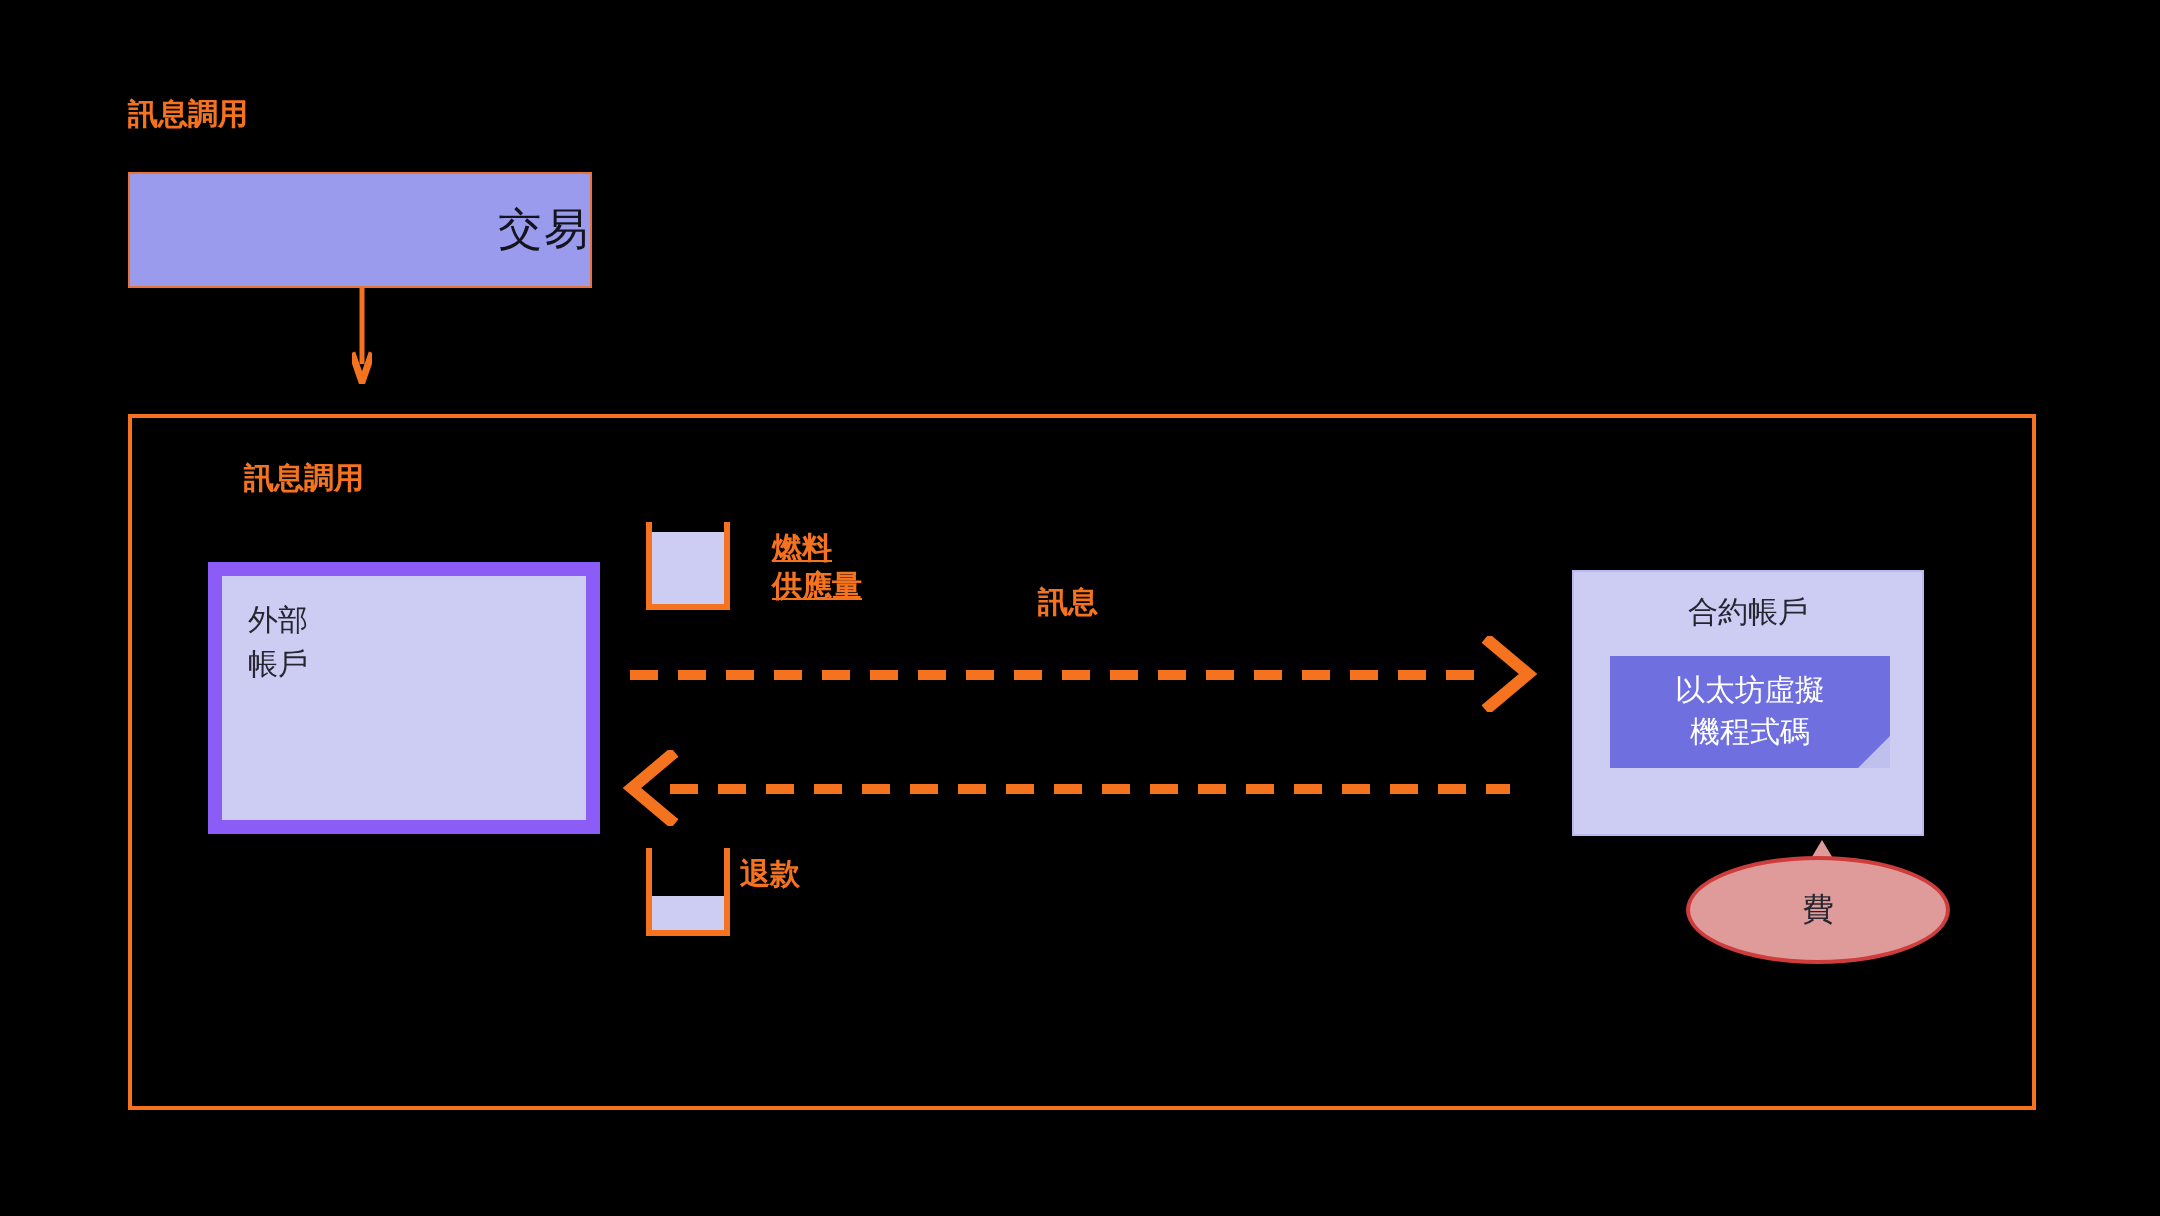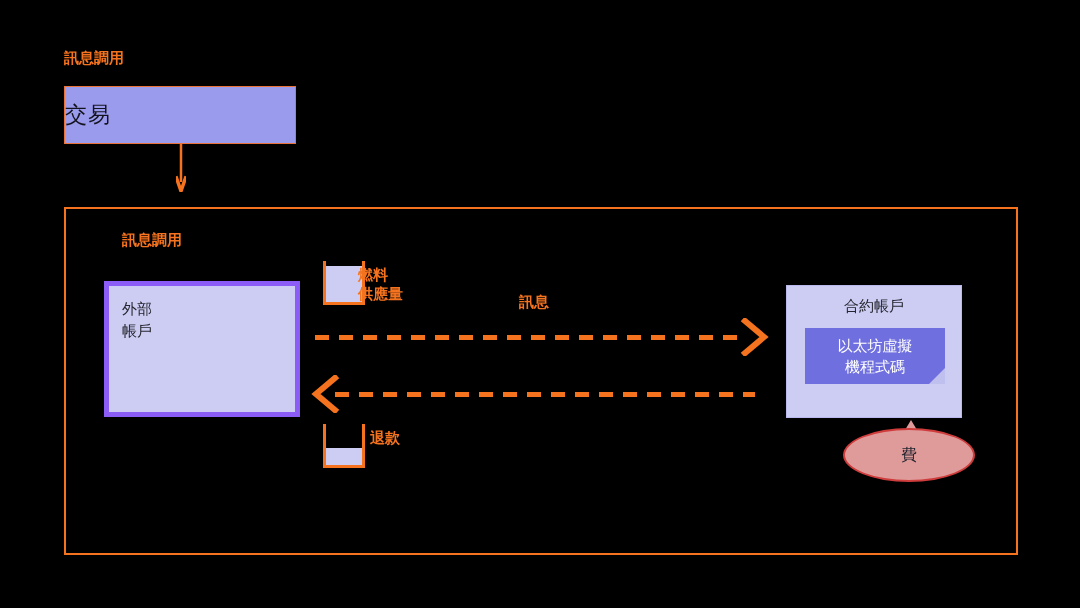--- a/index.html
+++ b/index.html
@@ -27,21 +27,21 @@
     white-space:pre;
     letter-spacing:0px;
   }
 
   
   #tx-box{
     left:64px; top:86px; width:232px; height:58px;
     background:#9B9BEE;
     border:1px solid #E8743B;
     box-sizing:border-box;
-    display:flex;align-items:center;justify-content:flex-start;
+    display:flex;align-items:center;justify-content:flex-end;
   }
   #tx-box .txt{
     color:#14141e;
     font-size:22px;
     letter-spacing:1px;
   }
 
   
   #tx-arrow{left:176px; top:144px; width:10px; height:48px;}
 
@@ -51,21 +51,21 @@
     border:2px solid #F5731E;
     box-sizing:border-box;
     background:transparent;
   }
   #global-state-label{left:122px; top:230px;}
 
   
   #eoa-box{
     left:104px; top:281px; width:196px; height:136px;
     background:#CDCDF4;
-    border:5px solid #8b5cf6;
+    border:7px solid #8b5cf6;
     box-sizing:border-box;
     padding:12px 0 0 13px;
   }
   #eoa-box .txt{
     color:#262630;
     font-size:15px;
     line-height:22px;
     white-space:pre-line;
   }
 
@@ -78,21 +78,21 @@
     border-bottom:3px solid #F5731E;
     background:transparent;
   }
   .beaker .fill{
     position:absolute;
     left:0;right:0;bottom:0;
     background:#CDCDF4;
   }
   #gas-beaker{left:323px; top:261px; width:42px; height:44px;}
   #gas-beaker .fill{height:88%;}
-  #gas-label{left:358px; top:265px;}
+  #gas-label{left:386px; top:265px;text-decoration:underline;}
 
   #refund-beaker{left:323px; top:424px; width:42px; height:44px;}
   #refund-beaker .fill{height:42%;}
   #refund-label{left:370px; top:428px;text-align:right;}
 
   
   .dash-line{
     position:absolute;
     height:5px;
     background-image:repeating-linear-gradient(

